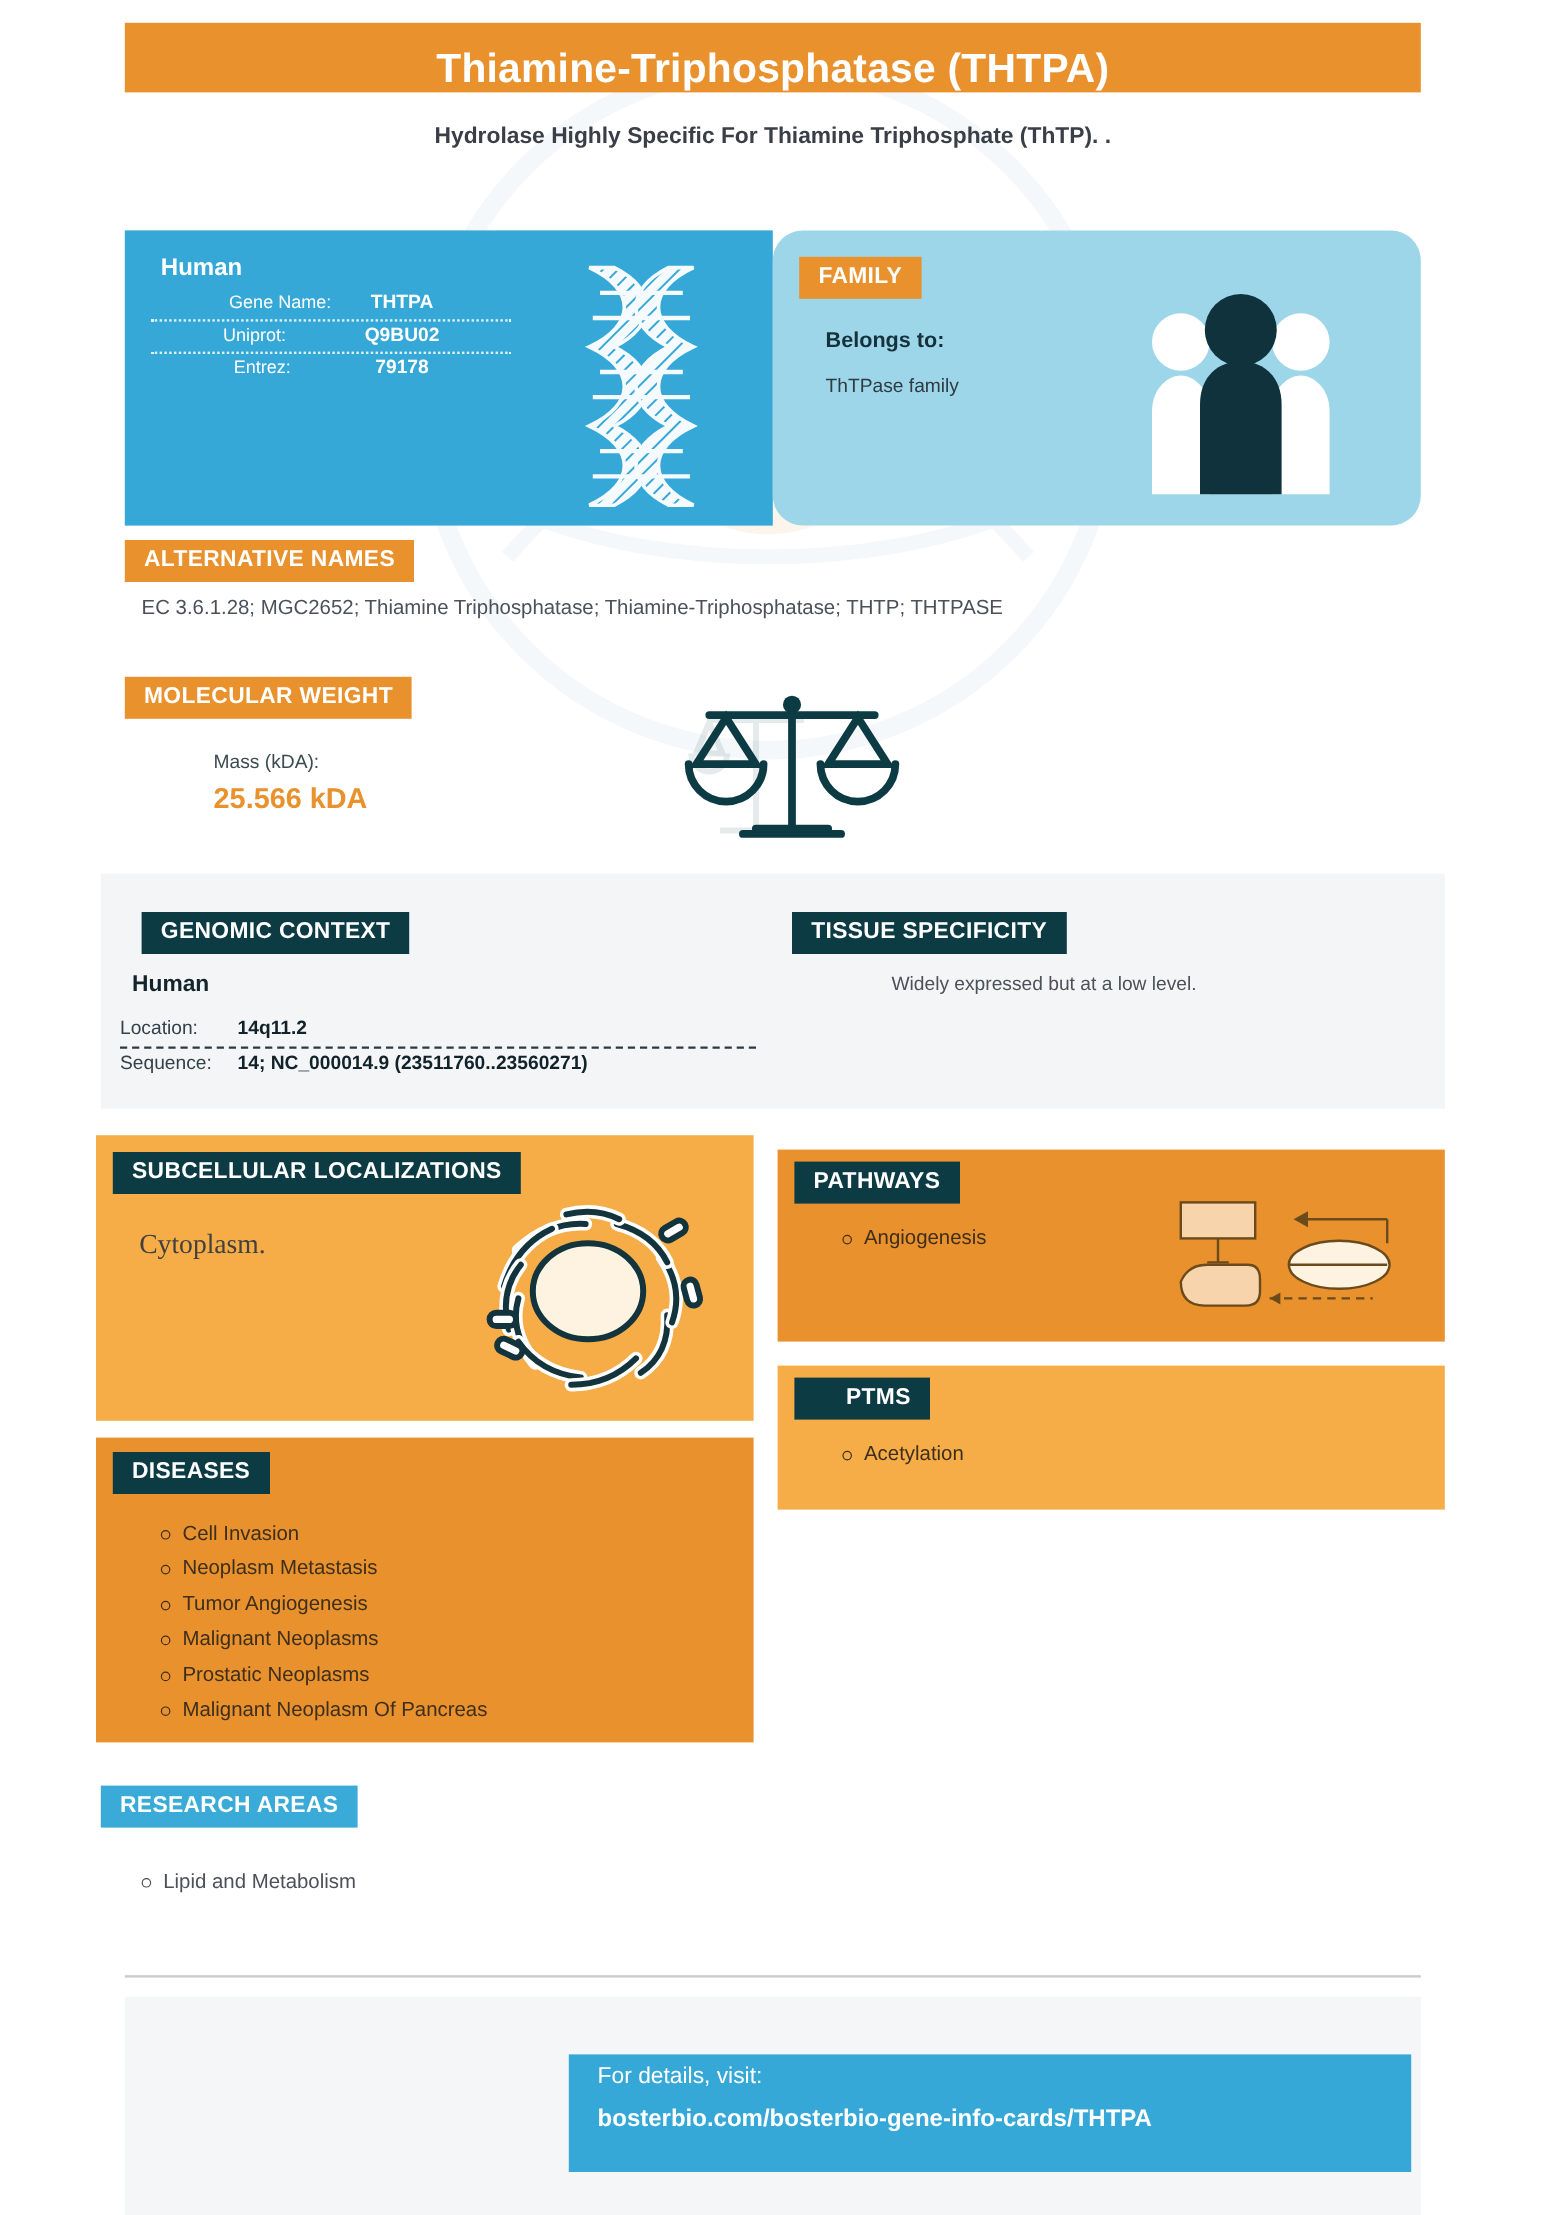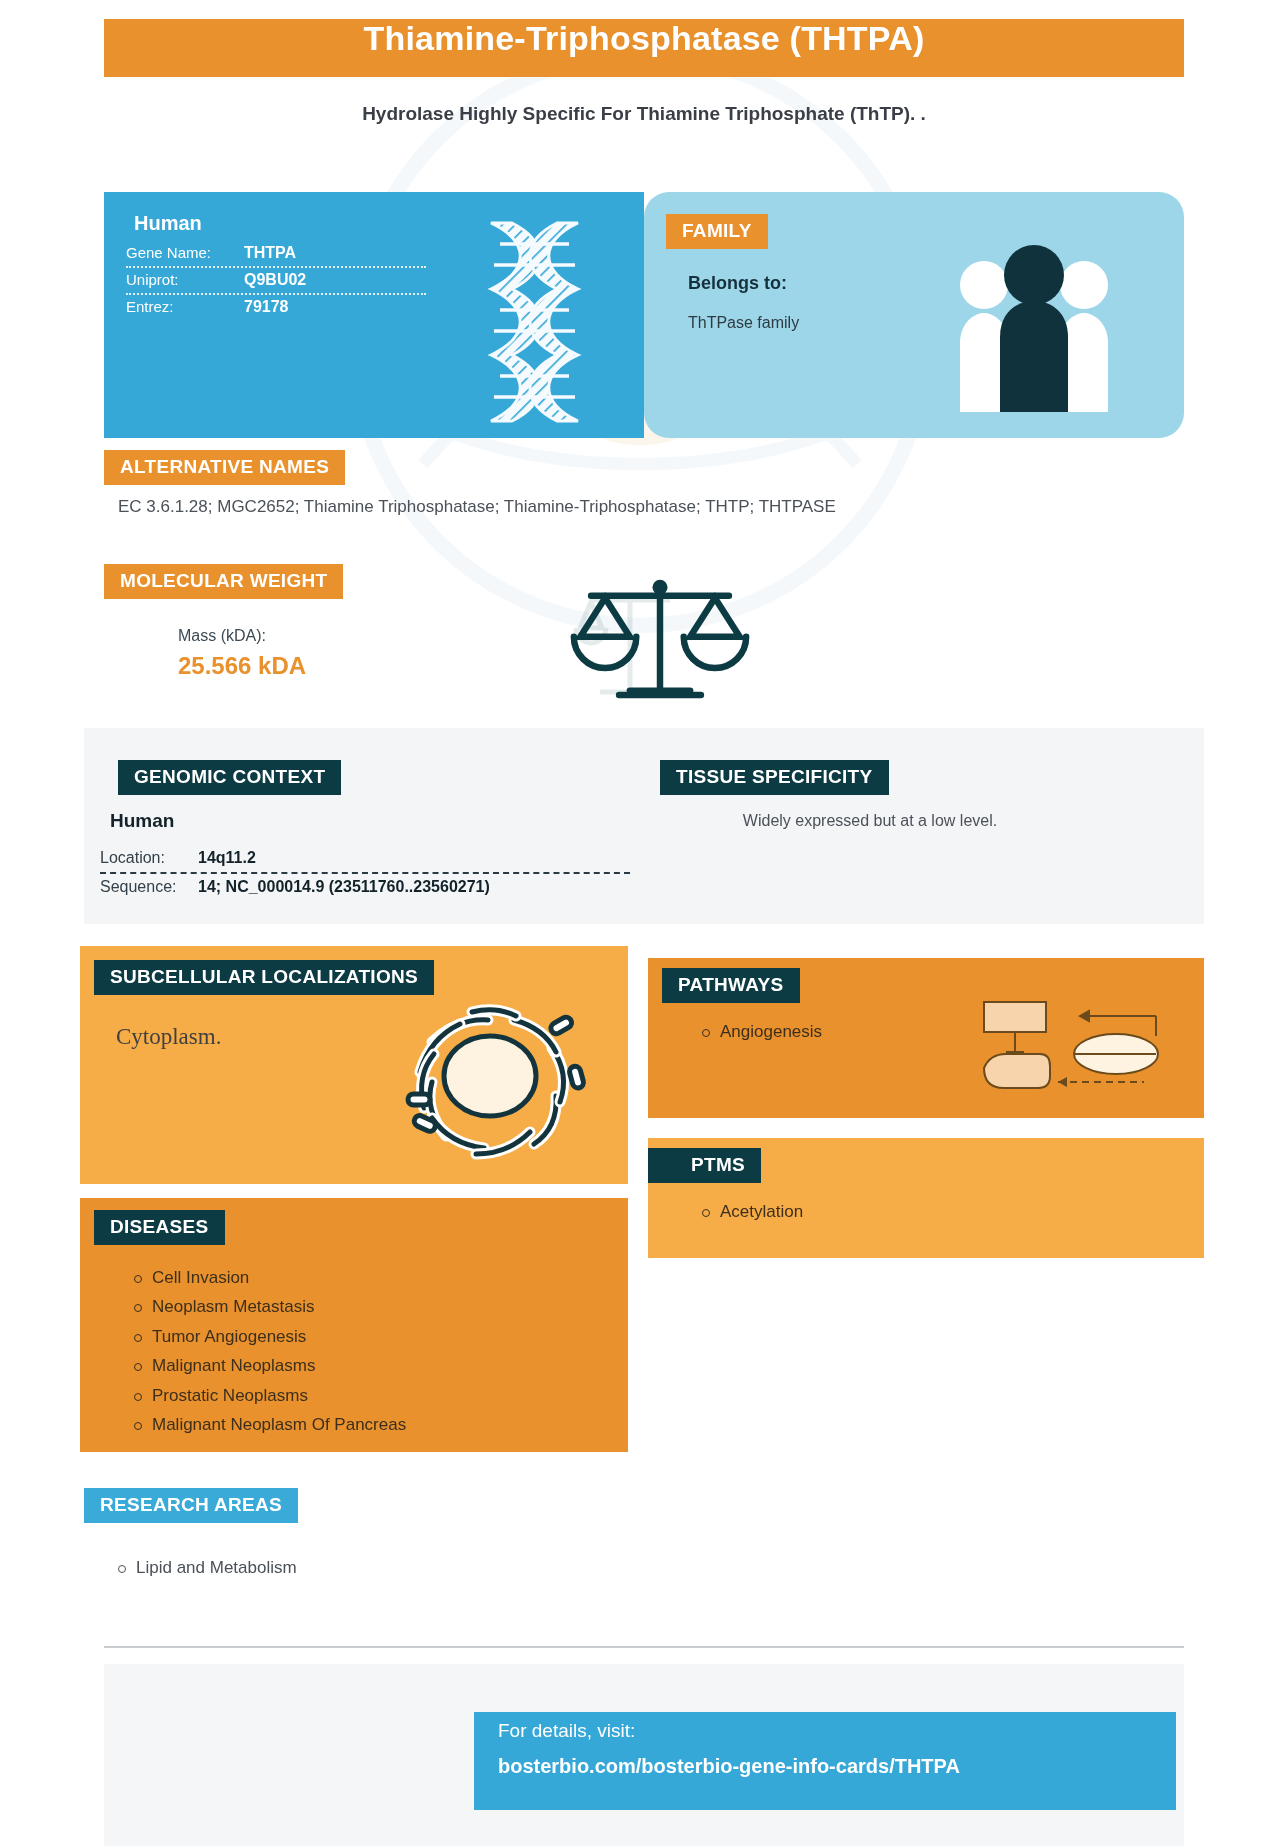--- a/index.html
+++ b/index.html
@@ -19,21 +19,21 @@
     opacity: 0.085; pointer-events: none; z-index: 0;
   }
 
   .content { position: relative; z-index: 2; }
 
   
   .title-bar {
     position: absolute; left: 104px; top: 19px;
     width: 1080px; height: 58px;
     background: #e8912d;
-    display: flex; align-items: flex-start; justify-content: center;
+    display: flex; align-items: flex-end; justify-content: center;
   }
   .title-bar .title-text {
     color: #ffffff; font-size: 34px; font-weight: bold; letter-spacing: 0.2px;
   }
   .subtitle {
     position: absolute; left: 0; top: 103px; width: 1288px;
     text-align: center; color: #3a3f47;
     font-size: 19px; font-weight: bold;
   }
 
@@ -55,20 +55,21 @@
 
   .gene-chip-wrap { padding: 22px 0 0 22px; }
   .gene-species {
     margin: 20px 0 6px 30px; color: #ffffff; font-size: 20px; font-weight: bold;
   }
   .kv-table { margin-left: 22px; width: 300px; }
   .kv-row {
     display: flex; align-items: baseline;
     border-bottom: 2px dotted rgba(255,255,255,0.85);
     padding: 3px 0 4px 0;
+    justify-content: center;
   }
   .kv-row:last-child { border-bottom: none; }
   .kv-key { width: 118px; color: #ffffff; font-size: 15px; }
   .kv-val { color: #ffffff; font-size: 16px; font-weight: bold; }
 
   .dna-art { position: absolute; right: 28px; top: 22px; width: 160px; height: 210px; opacity: 0.95; }
 
   .family-chip-wrap { padding: 22px 0 0 22px; }
   .family-belongs { margin: 24px 0 0 44px; color: #15313c; font-size: 18px; font-weight: bold; }
   .family-value { margin: 20px 0 0 44px; color: #2d3b42; font-size: 16px; }
@@ -131,21 +132,21 @@
     width: 6px; height: 6px; border: 1.4px solid #3d2f1c; border-radius: 50%;
   }
   .pathways .body { position: absolute; left: 46px; top: 62px; width: 300px; }
   .path-art { position: absolute; right: 38px; top: 38px; width: 190px; height: 100px; }
 
   
   .ptms {
     position: absolute; left: 648px; top: 1138px; width: 556px; height: 120px;
     background: #f7ad47; overflow: hidden;
   }
-  .ptms .chip { position: absolute; left: 0; top: 10px; padding-left: 43px; }
+  .ptms .chip { position: absolute; left: 14px; top: 10px; padding-left: 43px; }
   .ptms .body { position: absolute; left: 46px; top: 62px; width: 420px; }
 
   
   .diseases {
     position: absolute; left: 80px; top: 1198px; width: 548px; height: 254px;
     background: #e8912d; overflow: hidden;
   }
   .diseases .chip { position: absolute; left: 14px; top: 12px; }
   .diseases .body { position: absolute; left: 46px; top: 68px; width: 400px; }
 

